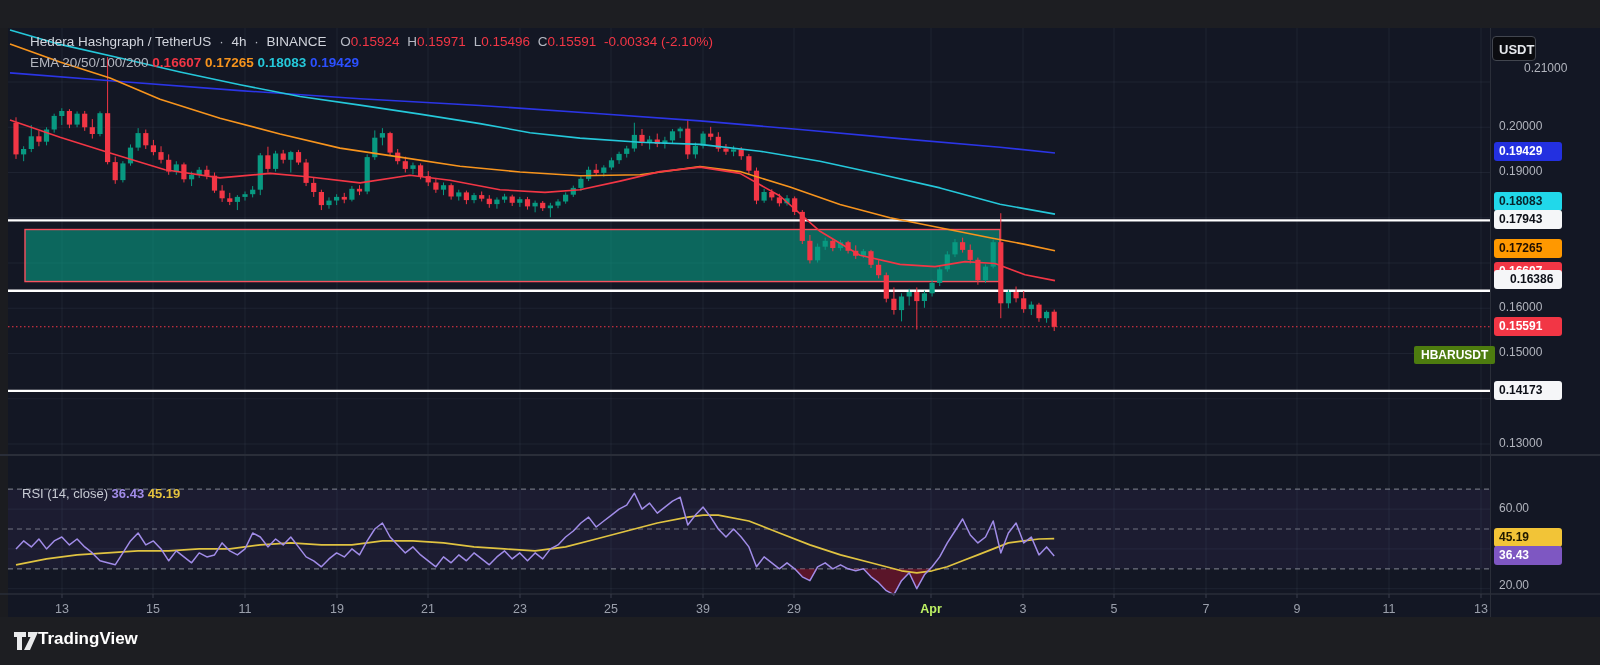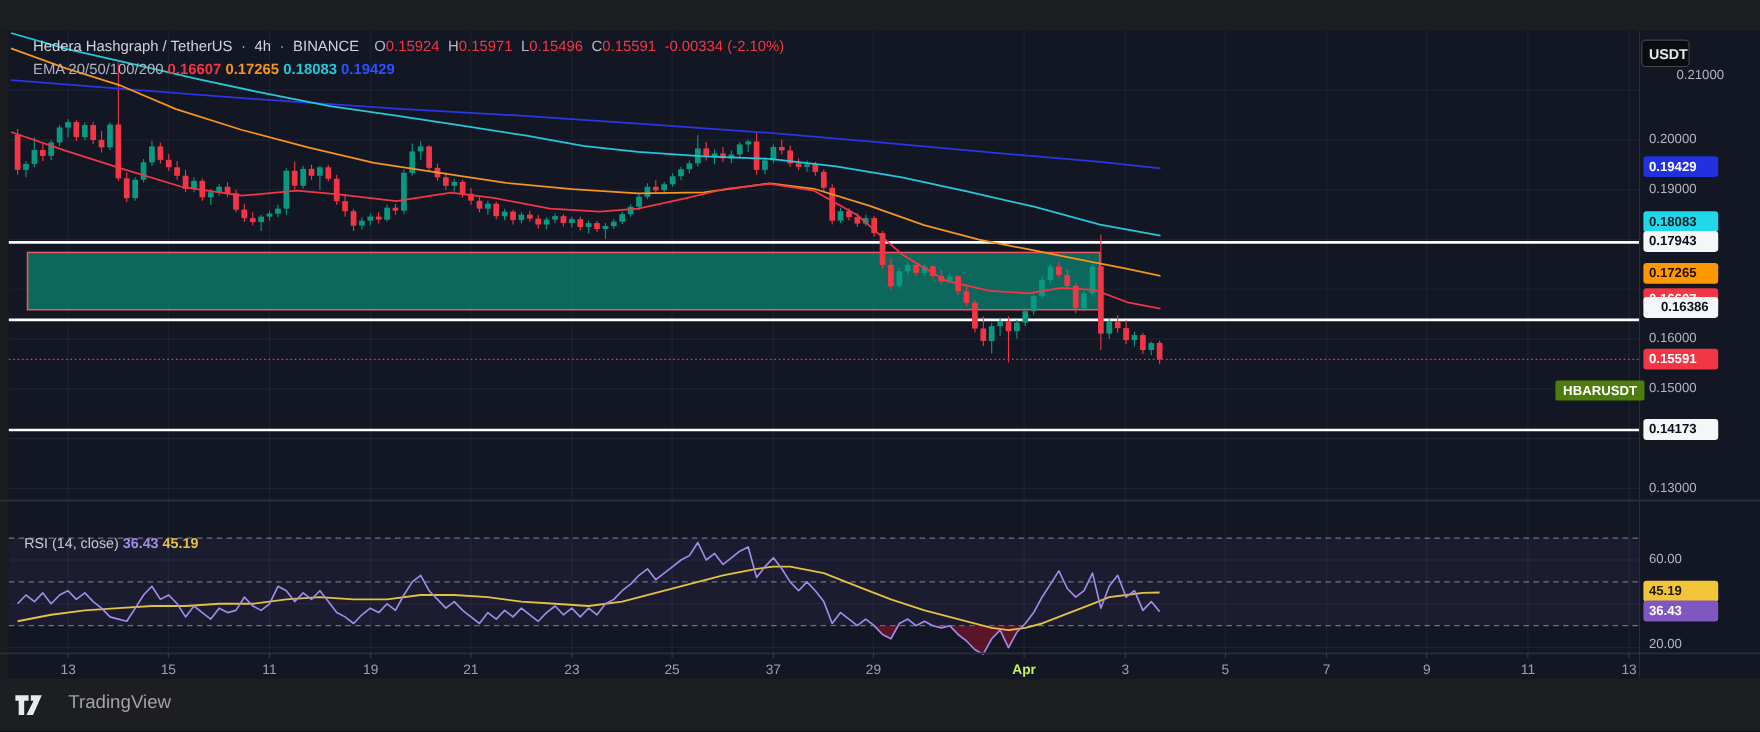--- a/index.html
+++ b/index.html
@@ -35,21 +35,21 @@
   .al-cyan{background:#21d8ea;color:#08222a;font-weight:bold;}
   .al-orange{background:#ff9800;color:#200f00;font-weight:bold;}
   .al-red{background:#f23645;color:#ffffff;font-weight:bold;}
   .al-yellow{background:#f2c437;color:#201a00;font-weight:bold;}
   .al-purple{background:#7e57c2;color:#ffffff;font-weight:bold;}
   .symbol-tag{position:absolute;top:318px;height:18px;line-height:18px;background:#4d7c0f;
     color:#fff;font-size:12px;font-weight:bold;border-radius:2px;padding:0 7px;}
   .tick-label{position:absolute;top:8px;transform:translateX(-50%);font-size:12.5px;color:#9ba0ac;}
   .tick-major{color:#bef264;font-weight:bold;}
   .footer{position:absolute;left:0;top:617px;width:1600px;height:48px;background:#1d1e22;}
-  .footer .brand{position:absolute;left:38px;top:12px;color:#a3a3a3;font-size:17px;font-weight:normal;margin-left:24px;}
+  .footer .brand{position:absolute;left:38px;top:12px;color:#ffffff;font-size:17px;font-weight:bold;}
   .logo{position:absolute;left:13px;top:13px;}
 </style>
 </head>
 <body>
 
 <div class="screen">
 
 
   <div class="chart-area">
     <svg id="chart-svg" width="1600" height="589" viewBox="0 0 1600 589">
@@ -446,21 +446,21 @@
         <div class="axis-label" style="top: 548px;">20.00</div>
       </div>
     <div class="time-axis" id="time-axis">
         <div class="tick-label" style="left: 54px;">13</div>
         <div class="tick-label" style="left: 145px;">15</div>
         <div class="tick-label" style="left: 237px;">11</div>
         <div class="tick-label" style="left: 329px;">19</div>
         <div class="tick-label" style="left: 420px;">21</div>
         <div class="tick-label" style="left: 512px;">23</div>
         <div class="tick-label" style="left: 603px;">25</div>
-        <div class="tick-label" style="left: 695px;">37</div>
+        <div class="tick-label" style="left: 695px;">39</div>
         <div class="tick-label" style="left: 786px;">29</div>
         <div class="tick-label tick-major" style="left: 923px;">Apr</div>
         <div class="tick-label" style="left: 1015px;">3</div>
         <div class="tick-label" style="left: 1106px;">5</div>
         <div class="tick-label" style="left: 1198px;">7</div>
         <div class="tick-label" style="left: 1289px;">9</div>
         <div class="tick-label" style="left: 1381px;">11</div>
         <div class="tick-label" style="left: 1473px;">13</div>
       </div>
   </div>

